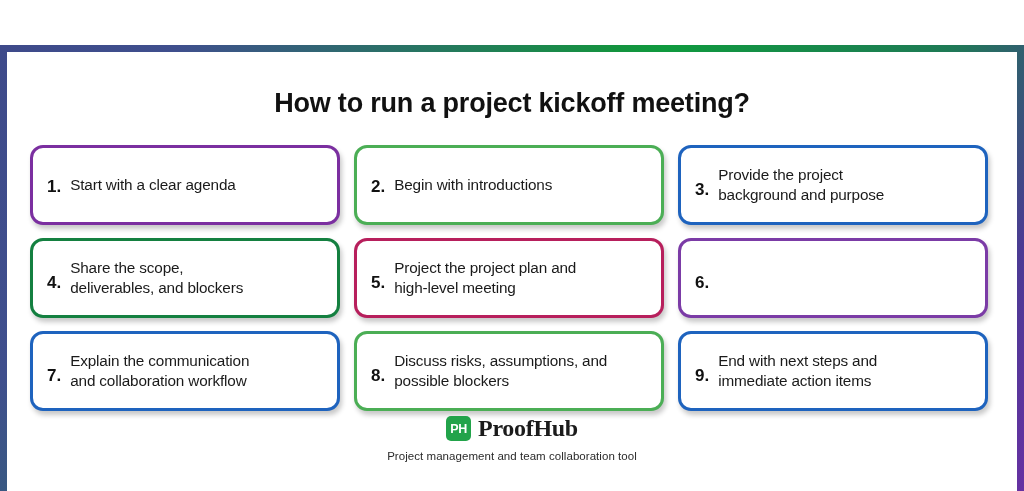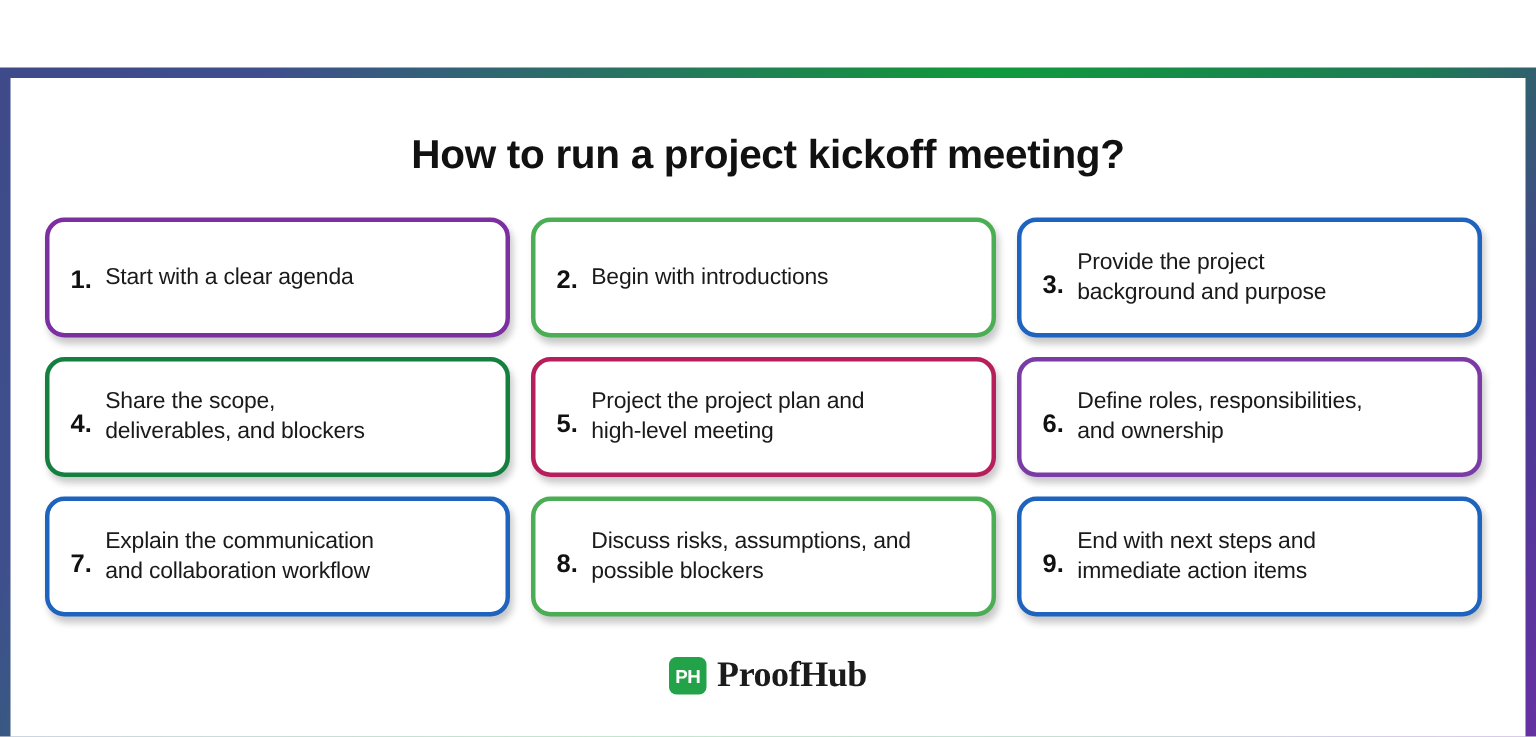--- a/index.html
+++ b/index.html
@@ -108,21 +108,21 @@
   .c5 { border-color: #B71F5C; }
   .c6 { border-color: #7B3BA6; }
   .c7 { border-color: #1E63BE; }
   .c8 { border-color: #4BAE55; }
   .c9 { border-color: #1E63BE; }
 
   
   .brand {
     position: absolute;
     left: 0;
-    top: 385px;
+    top: 363px;
     width: 100%;
     text-align: center;
   }
   .brand-row {
     display: inline-flex;
     align-items: center;
     gap: 7px;
   }
   .logo-mark {
     width: 25px;
@@ -194,24 +194,20 @@
       <div class="card c5 two-line" style="border-color: rgb(183, 31, 92);">
         <span class="num">5.</span>
         <span class="txt">
           <span>Project the project plan and</span><br>
           <span>high-level meeting</span>
         </span>
       </div>
 
       <div class="card c6 two-line" style="border-color: rgb(123, 59, 166);">
         <span class="num">6.</span>
-        <span class="txt">
-          <span>Define roles, responsibilities,</span><br>
-          <span>and ownership</span>
-        </span>
       </div>
 
       <div class="card c7 two-line" style="border-color: rgb(30, 99, 190);">
         <span class="num">7.</span>
         <span class="txt">
           <span>Explain the communication</span><br>
           <span>and collaboration workflow</span>
         </span>
       </div>
 
@@ -231,16 +227,17 @@
         </span>
       </div>
 
     </div>
 
     <div class="brand">
       <div class="brand-row">
         <span class="logo-mark" style="background: rgb(34, 163, 74);">PH</span>
         <span class="brand-name">ProofHub</span>
       </div>
+      <div class="tagline">Project management and team collaboration tool</div>
     </div>
 
   </div>
 </div>
 
 </body></html>

